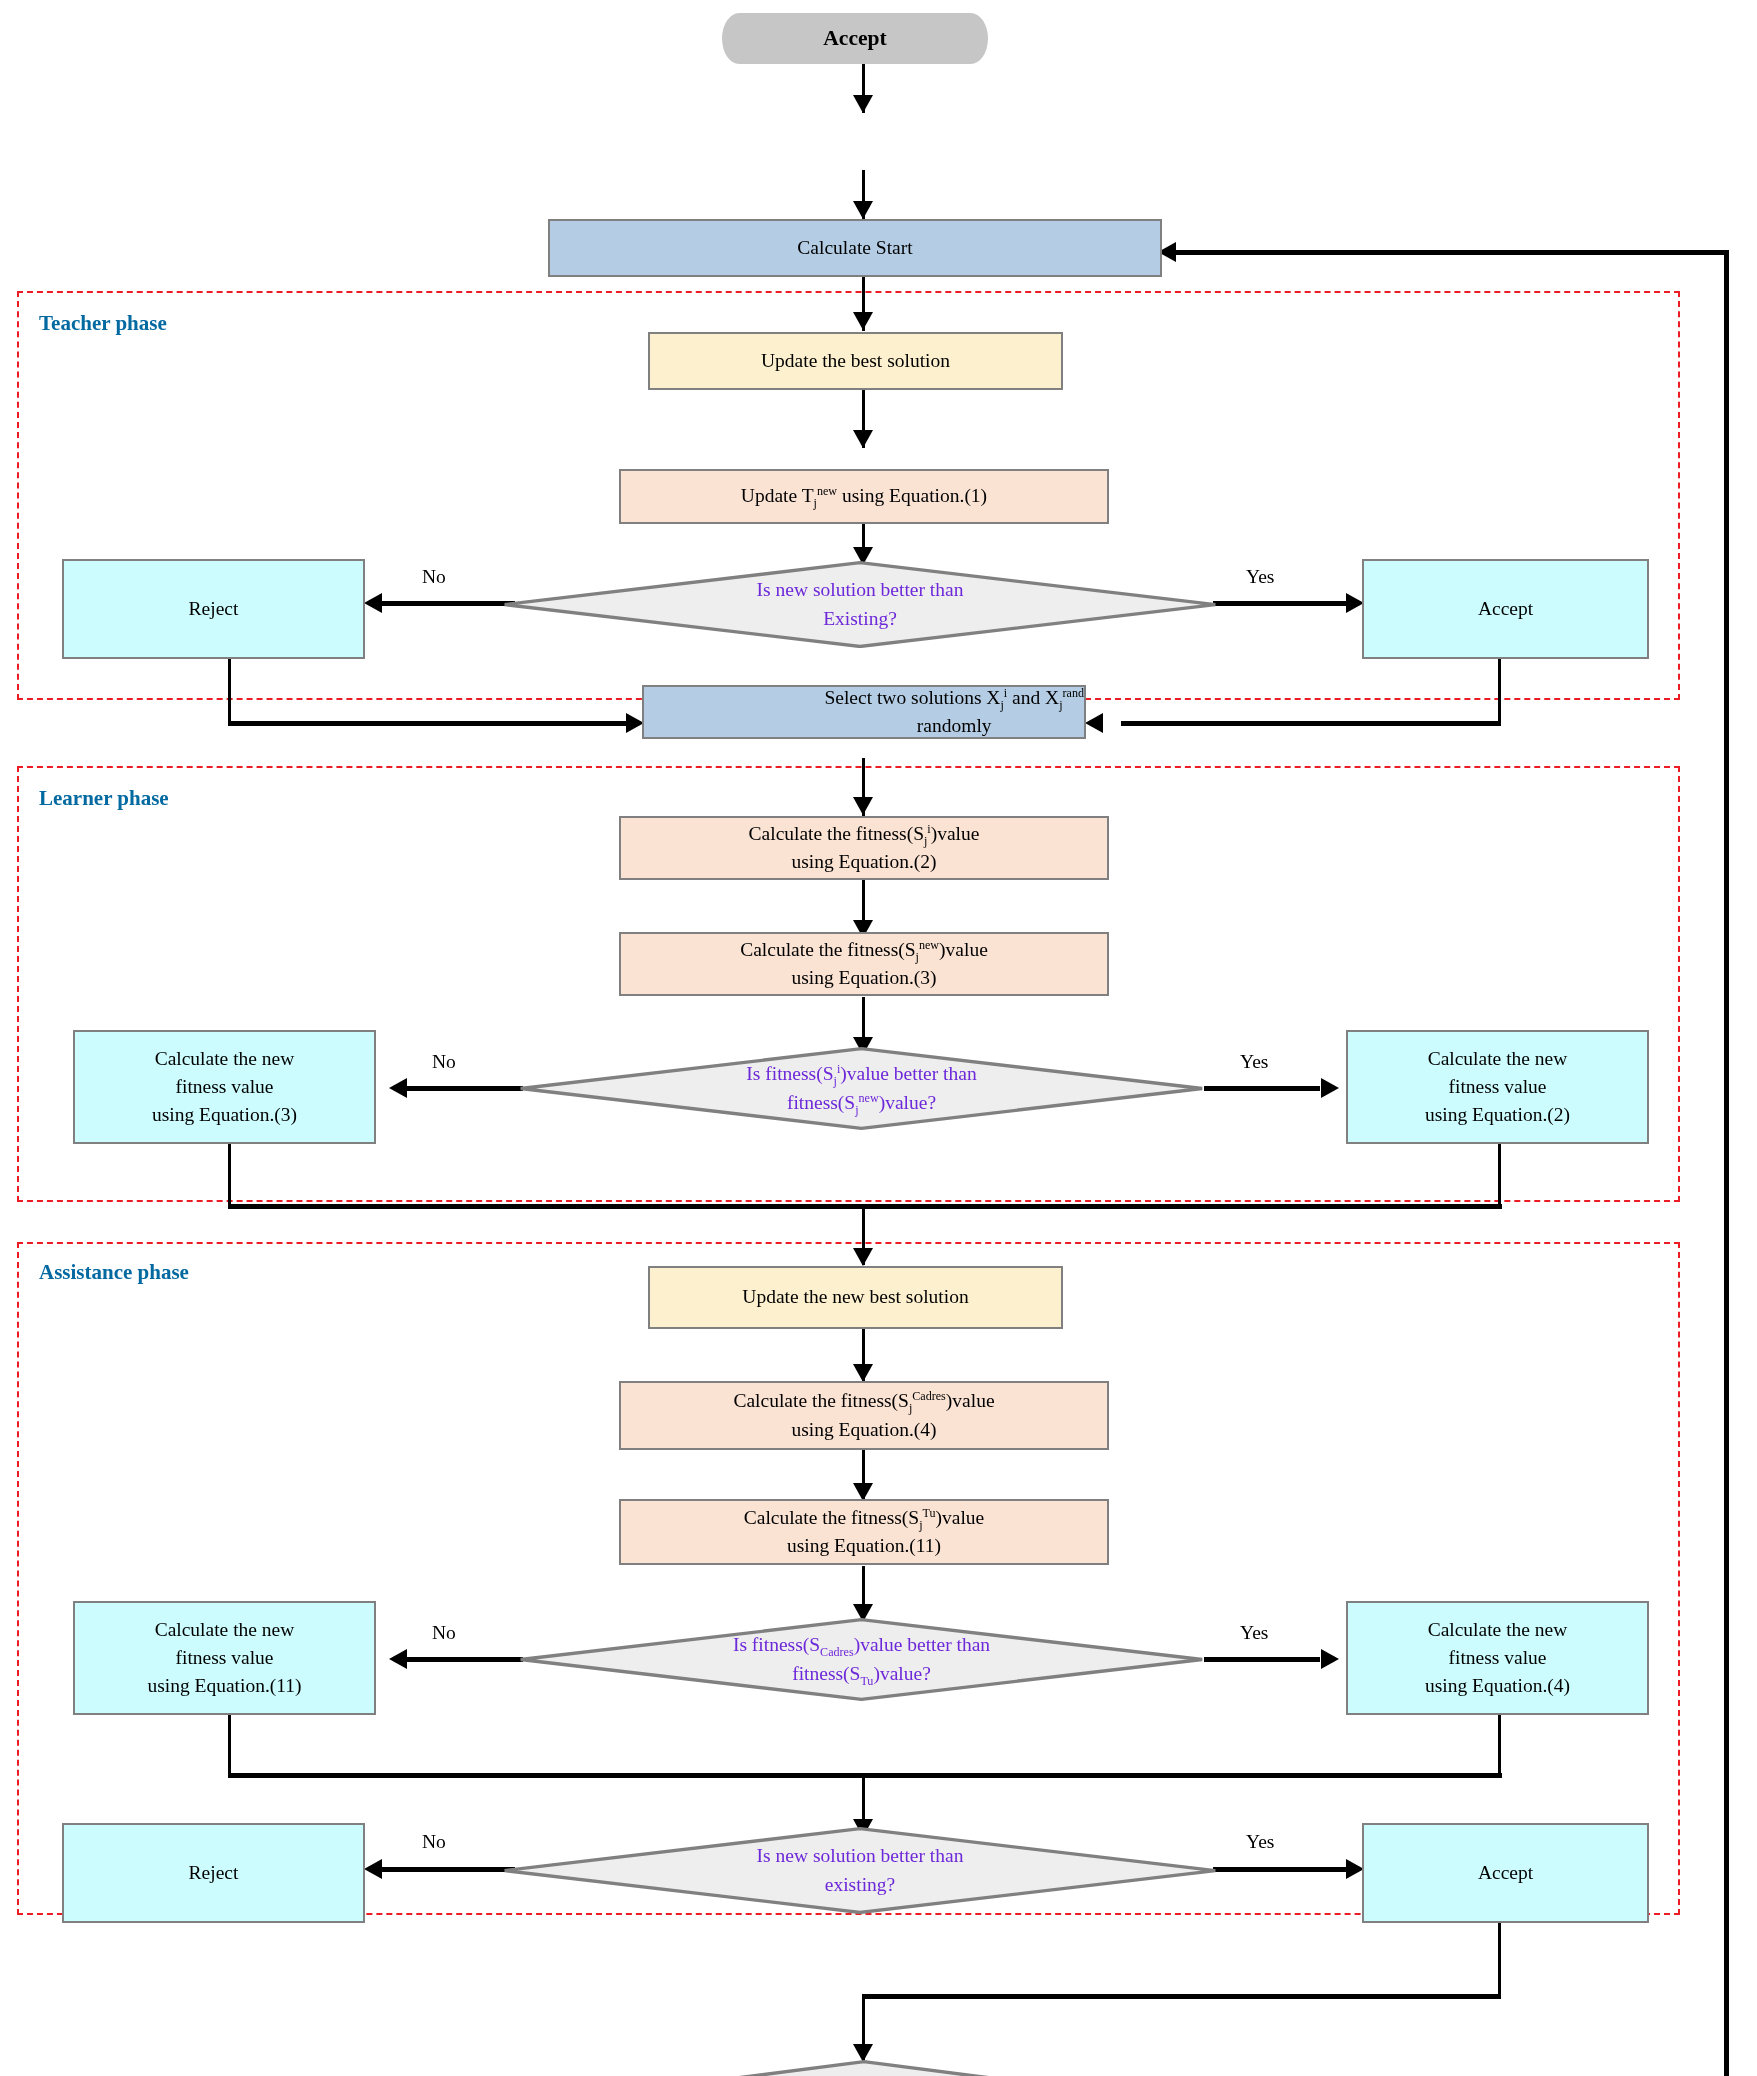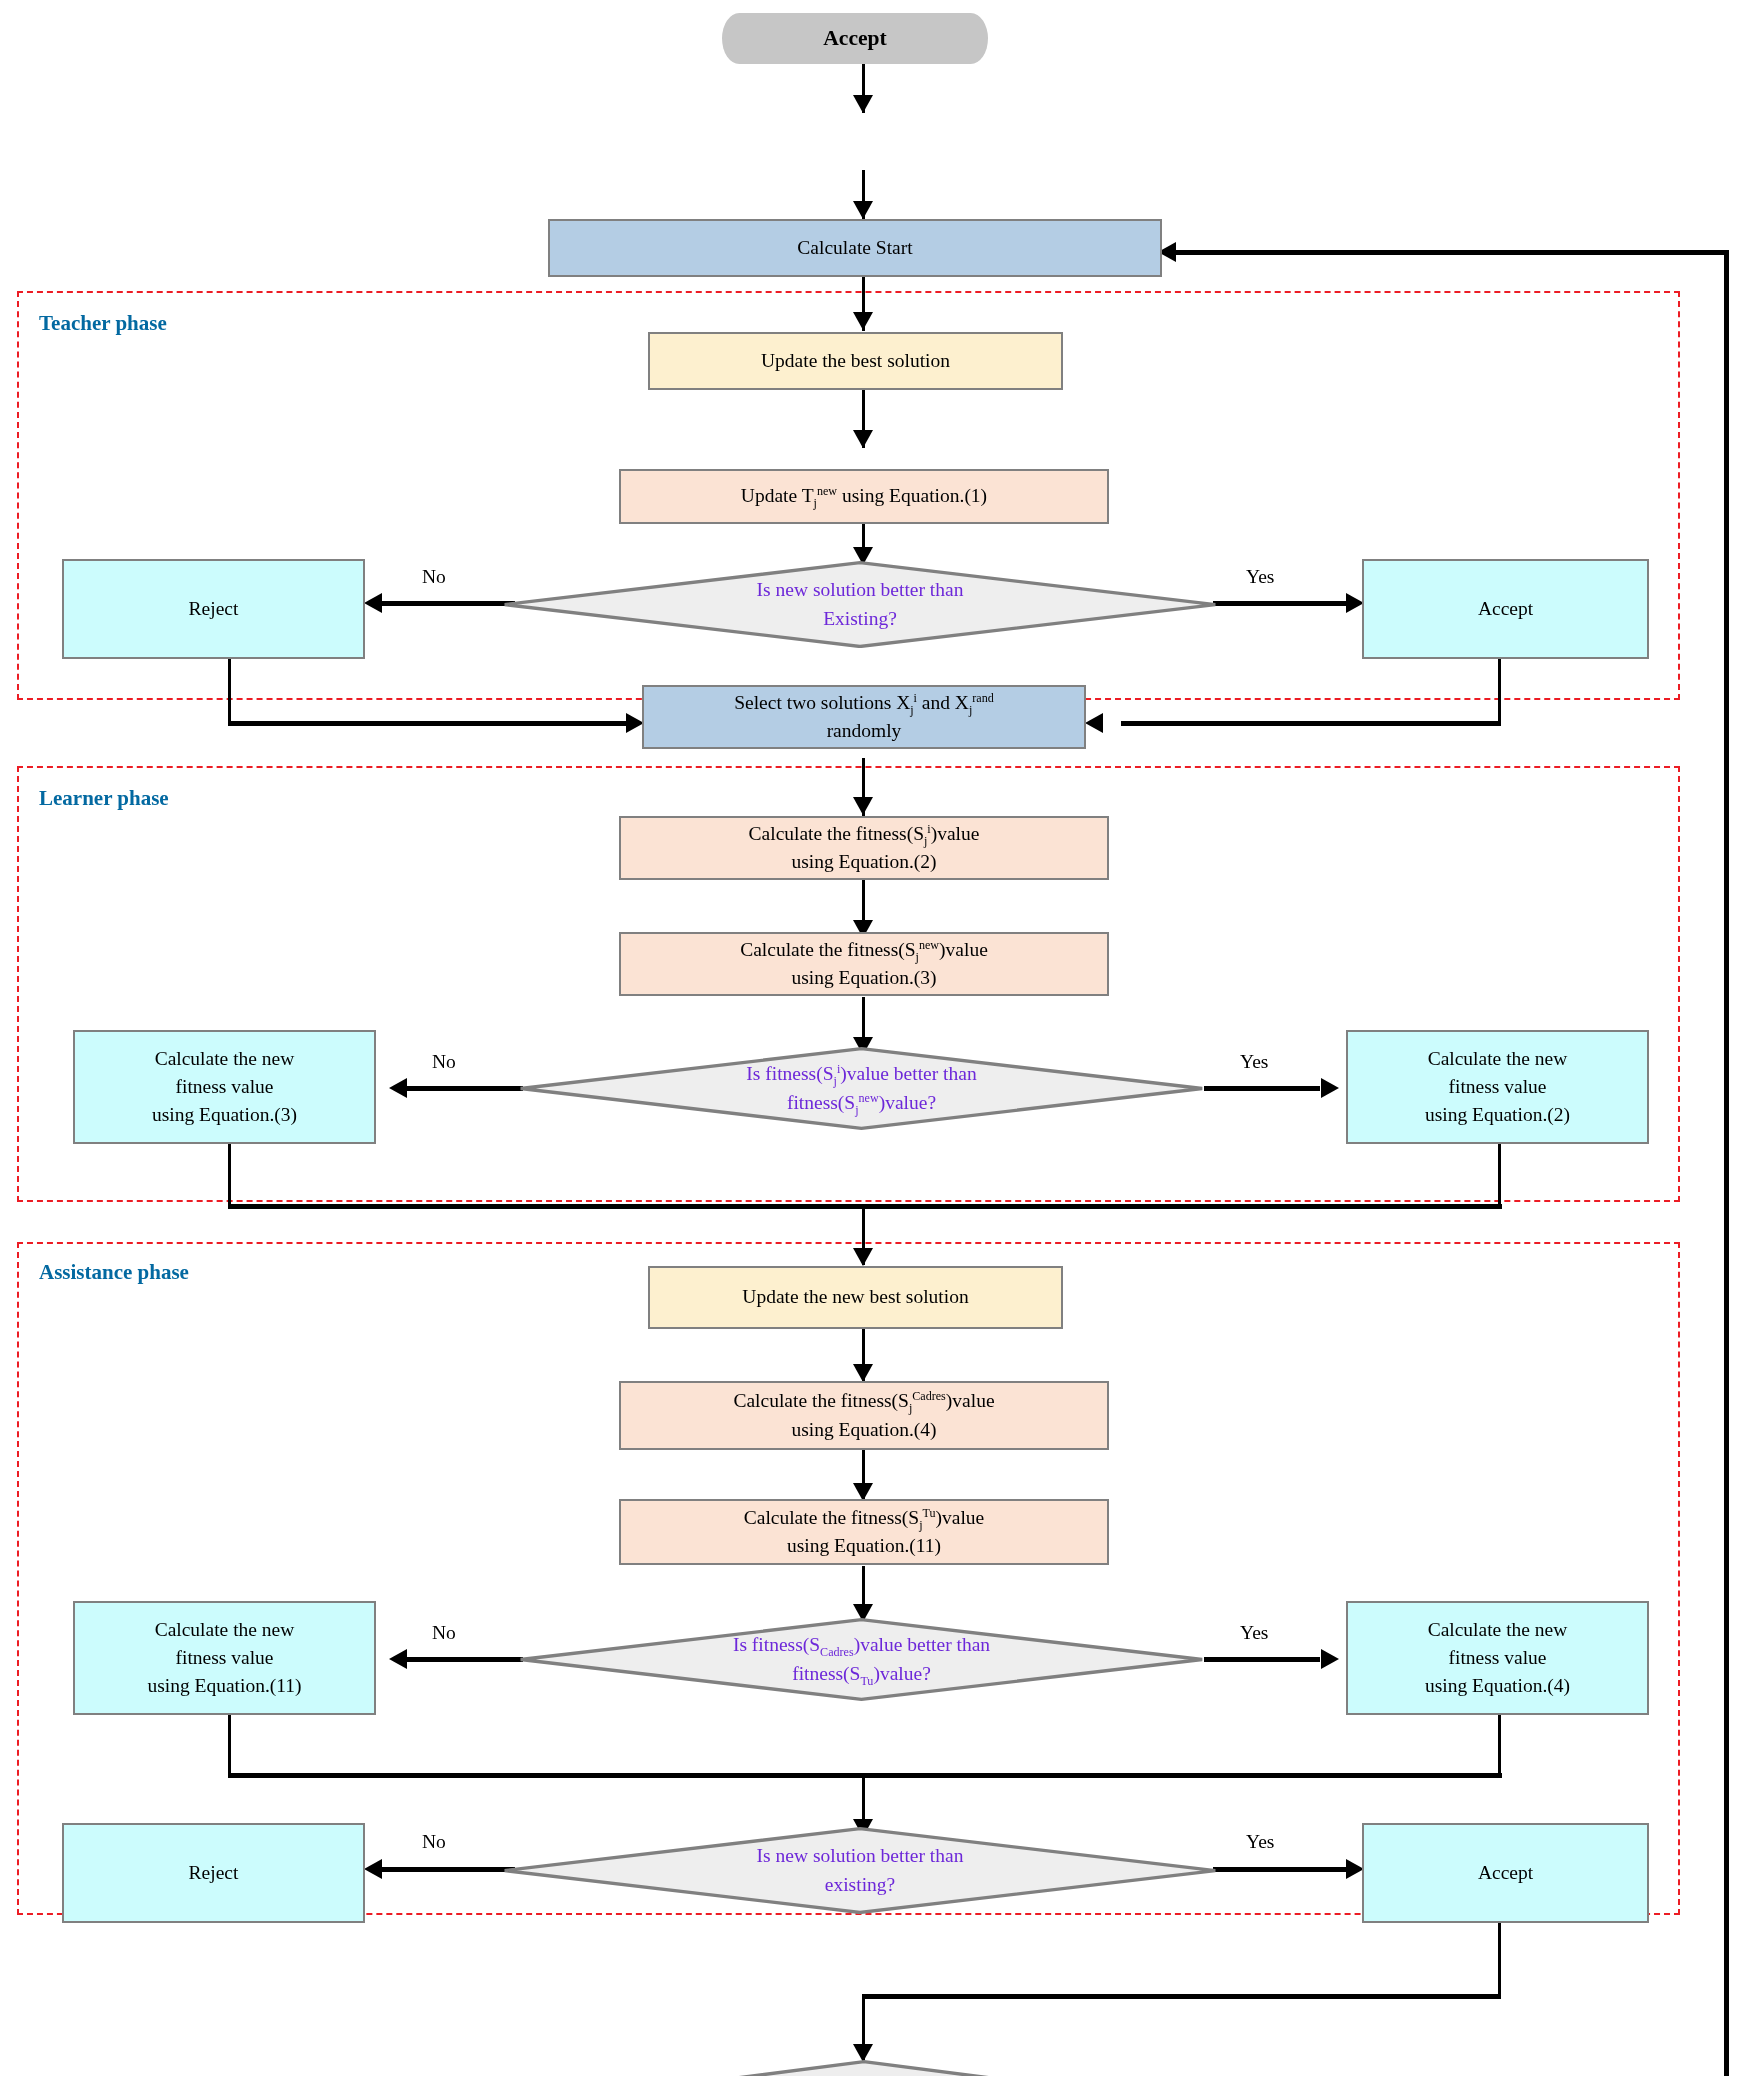--- a/index.html
+++ b/index.html
@@ -167,21 +167,21 @@
         <div>Is new solution better than</div>
         <div>Existing?</div>
       </div>
     </div>
   </div>
 
   <div class="node rect fill-cyan" style="left:62px;top:559px;width:303px;height:100px;">Reject</div>
 
   <div class="node rect fill-cyan" style="left:1362px;top:559px;width:287px;height:100px;">Accept</div>
 
-  <div class="node rect fill-blue" style="left:642px;top:685px;width:444px;height:64px;">
+  <div class="node rect fill-blue" style="left:642px;top:685px;width:444px;height:54px;justify-content:flex-end;">
     <div>
       <div><span>Select two solutions X</span><sub>j</sub><sup>i</sup><span> and X</span><sub>j</sub><sup>rand</sup></div>
       <div>randomly</div>
     </div>
   </div>
 
   <div class="node rect fill-peach" style="left:619px;top:816px;width:490px;height:64px;">
     <div>
       <div><span>Calculate the fitness(S</span><sub>j</sub><sup>i</sup><span>)value</span></div>
       <div>using Equation.(2)</div>

